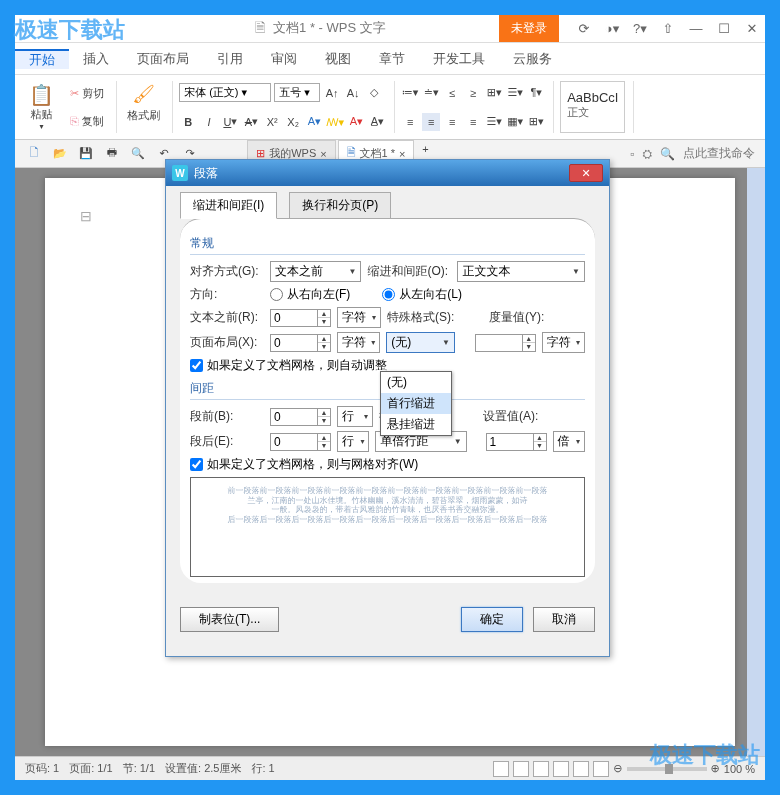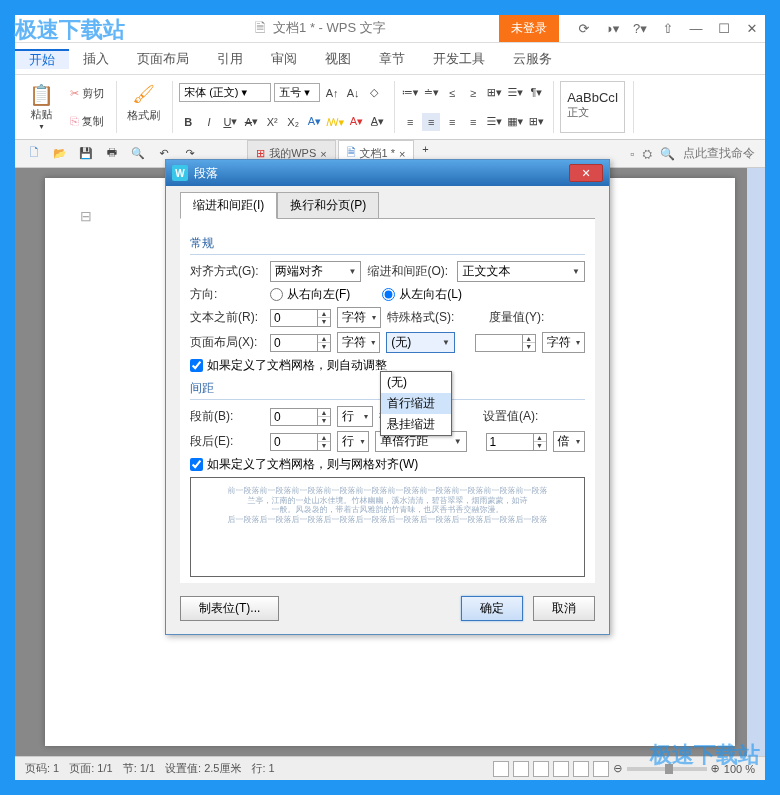--- a/index.html
+++ b/index.html
@@ -42,40 +42,40 @@
 .zoom-thumb { position: absolute; left: 38px; top: -3px; width: 8px; height: 10px; background: #999; }
 .view-icons { display: flex; gap: 4px; }
 .view-icons span { width: 16px; height: 16px; border: 1px solid #aaa; background: #fff; }
 
 .dialog { position: absolute; left: 165px; top: 159px; width: 445px; background: #f0f0f0; border: 1px solid #5a8dc0; box-shadow: 2px 2px 6px rgba(0,0,0,0.3); z-index: 50; }
 .dlg-title { background: linear-gradient(#58a6e6, #266db5); height: 26px; display: flex; align-items: center; padding: 0 6px; }
 .dlg-title-icon { width: 16px; height: 16px; background: #3ac6e8; border-radius: 2px; margin-right: 6px; display: flex; align-items: center; justify-content: center; color: #fff; font-size: 10px; font-weight: bold; }
 .dlg-title-text { color: #fff; font-size: 12px; }
 .dlg-close { margin-left: auto; width: 34px; height: 18px; background: #d94b4b; border: 1px solid #a33; color: #fff; display: flex; align-items: center; justify-content: center; font-size: 11px; border-radius: 2px; }
 .dlg-tabs { display: flex; background: #f0f0f0; padding: 6px 14px 0 14px; }
-.dlg-tab { padding: 4px 12px; border: 1px solid #aaa; background: #e8e8e8; font-size: 12px; margin-right: 0; cursor: pointer; }
+.dlg-tab { padding: 4px 12px; border: 1px solid #aaa; background: #e8e8e8; font-size: 12px; margin-right: 12px; cursor: pointer; }
 .dlg-tab.active { background: #fff; border-bottom: 1px solid #fff; position: relative; z-index: 2; }
-.dlg-body { background: #fff; border-top: 1px solid #aaa; margin: -1px 14px 0 14px; padding: 10px 10px 6px 10px; position: relative; }
+.dlg-body { background: #fff; border-top: 1px solid #aaa; margin: -1px 14px 0 14px; padding: 10px 10px 6px 10px; position: relative; border-radius: 21px; }
 .section-hdr { color: #2e65a8; font-size: 12px; margin: 6px 0 6px 0; border-bottom: 1px solid #c3d5ea; padding-bottom: 2px; }
 .form-row { display: flex; align-items: center; gap: 6px; margin: 4px 0; font-size: 12px; }
 .form-label { min-width: 74px; color: #333; }
 .combo { border: 1px solid #999; background: #fff; padding: 1px 4px; font-size: 12px; display: inline-flex; align-items: center; justify-content: space-between; }
 .combo .caret { font-size: 8px; color: #444; margin-left: 4px; }
 .spinner { display: inline-flex; border: 1px solid #999; }
 .spinner input { border: none; width: 46px; padding: 1px 3px; font-size: 12px; text-align: left; outline: none; }
 .spinbtns { display: flex; flex-direction: column; border-left: 1px solid #999; }
 .spinbtns span { width: 12px; height: 8px; font-size: 7px; display: flex; align-items: center; justify-content: center; color: #444; cursor: pointer; border-bottom: 1px solid #ccc; }
 .spinbtns span:last-child { border-bottom: none; }
 .radio, .chk { display: inline-flex; align-items: center; gap: 4px; }
 .radio input, .chk input { margin: 0; }
 .dropdown-list { position: absolute; left: 200px; top: 152px; width: 72px; border: 1px solid #666; background: #fff; z-index: 5; box-shadow: 1px 1px 3px rgba(0,0,0,0.3); }
 .dropdown-list div { padding: 2px 6px; font-size: 12px; cursor: pointer; }
 .dropdown-list div.hl { background: #cfe4fb; }
 .preview-box { border: 1px solid #666; height: 100px; font-size: 8px; color: #9db0c6; padding: 8px; text-align: center; overflow: hidden; line-height: 1.2; }
-.dlg-footer { display: flex; gap: 10px; padding: 13px 14px; }
+.dlg-footer { display: flex; gap: 10px; padding: 24px 14px; }
 .push-btn { padding: 3px 18px; border: 1px solid #888; background: linear-gradient(#fff,#e4e4e4); font-size: 12px; cursor: pointer; }
 .push-btn.primary { border: 1px solid #3b78c2; background: linear-gradient(#e8f1fd,#c8ddf7); box-shadow: 0 0 2px #7fb3ea; }
 </style>
 </head>
 <body>
 
 <div class="watermark-tl">极速下载站</div>
 <div class="watermark-br">极速下载站</div>
 
 <div class="app-window">
@@ -262,21 +262,21 @@
   </div>
   <div class="dlg-tabs">
     <div class="dlg-tab active">缩进和间距(I)</div>
     <div class="dlg-tab">换行和分页(P)</div>
   </div>
   <div class="dlg-body">
     <div class="section-hdr">常规</div>
     <div class="form-row">
       <span class="form-label">对齐方式(G):</span>
       <span class="combo" style="width:100px;">
-          <span>两端对齐</span>
+          <span>文本之前</span>
           <span class="caret">▼</span>
         </span>
       <span class="form-label" style="min-width:84px">缩进和间距(O):</span>
       <span class="combo" style="width:140px;">
           <span>正文文本</span>
           <span class="caret">▼</span>
         </span>
     </div>
     <div class="form-row">
       <span class="form-label">方向:</span>

